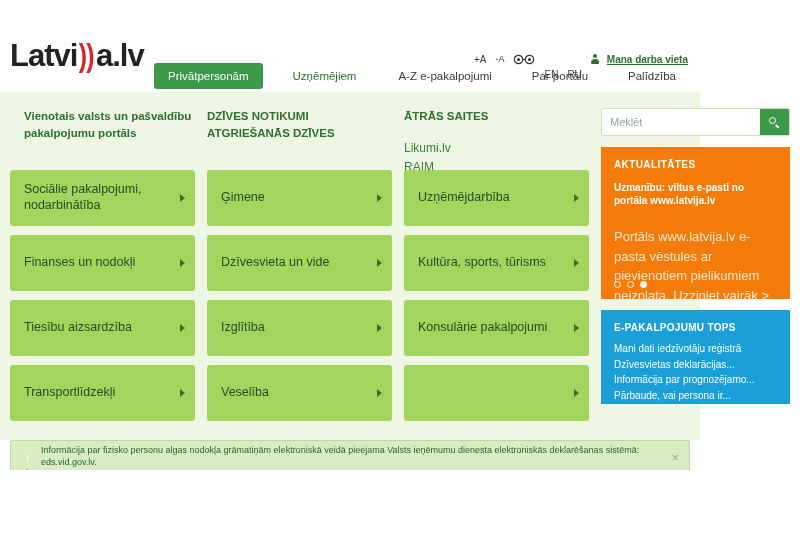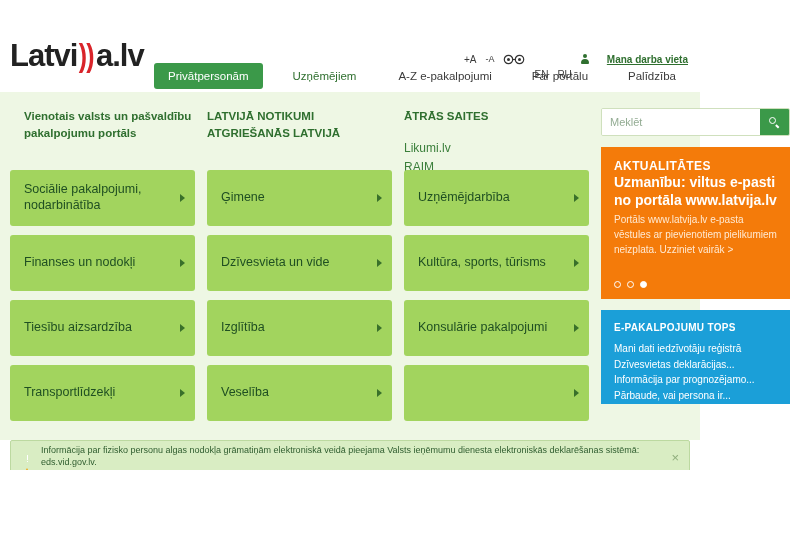--- a/index.html
+++ b/index.html
@@ -72,21 +72,21 @@
     letter-spacing: -1px;
   }
   .utilrow .lang {
     font-size: 10px;
     color: #3a3a3a;
     margin-top: 31px;
   }
   .workplace {
     display: inline-flex;
     align-items: center;
-    gap: 17px;
+    gap: 7px;
     color: #2f6f2f;
     font-size: 10px;
     font-weight: bold;
   }
   .person-icon {
     display: inline-block;
     width: 9px;
     height: 10px;
     position: relative;
   }
@@ -282,33 +282,33 @@
   .promo {
     margin-top: 11px;
     background: #f47b0a;
     color: #ffffff;
     padding: 12px 13px 14px 13px;
     box-sizing: border-box;
     height: 152px;
     position: relative;
   }
   .promo-kicker {
-    font-size: 12px;
+    font-size: 10px;
     font-weight: bold;
     letter-spacing: 0.4px;
-    margin-bottom: 0;
+    margin-bottom: 11px;
   }
   .promo-title {
-    font-size: 14px;
+    font-size: 10px;
     font-weight: bold;
     line-height: 1.3;
-    margin-bottom: 3px;
+    margin-bottom: 20px;
   }
   .promo-text {
-    font-size: 10px;
+    font-size: 13px;
     line-height: 1.5;
     color: #ffe9d2;
   }
   .promo-dots {
     position: absolute;
     left: 13px;
     bottom: 11px;
     display: flex;
     gap: 6px;
     align-items: center;
@@ -445,21 +445,21 @@
       <a class="nav-item" href="#">A-Z e-pakalpojumi</a>
       <a class="nav-item" href="#">Par portālu</a>
       <a class="nav-item" href="#">Palīdzība</a>
     </div>
   </div>
 
   <div class="body-green">
 
     <div class="col-headings">
       <div class="heading h1">Vienotais valsts un pašvaldību pakalpojumu portāls</div>
-      <div class="heading h2">LATVIJĀ NOTIKUMI ATGRIEŠANĀS LATVIJĀ</div>
+      <div class="heading h2">DZĪVES NOTIKUMI ATGRIEŠANĀS DZĪVES</div>
       <div class="heading h3">ĀTRĀS SAITES</div>
     </div>
 
     <div class="quicklinks">
       <a href="#">Likumi.lv</a>
       <a href="#">RAIM</a>
       <a href="#">Nodarbinātības valsts aģentūra</a>
     </div>
 
     <div class="tiles">

